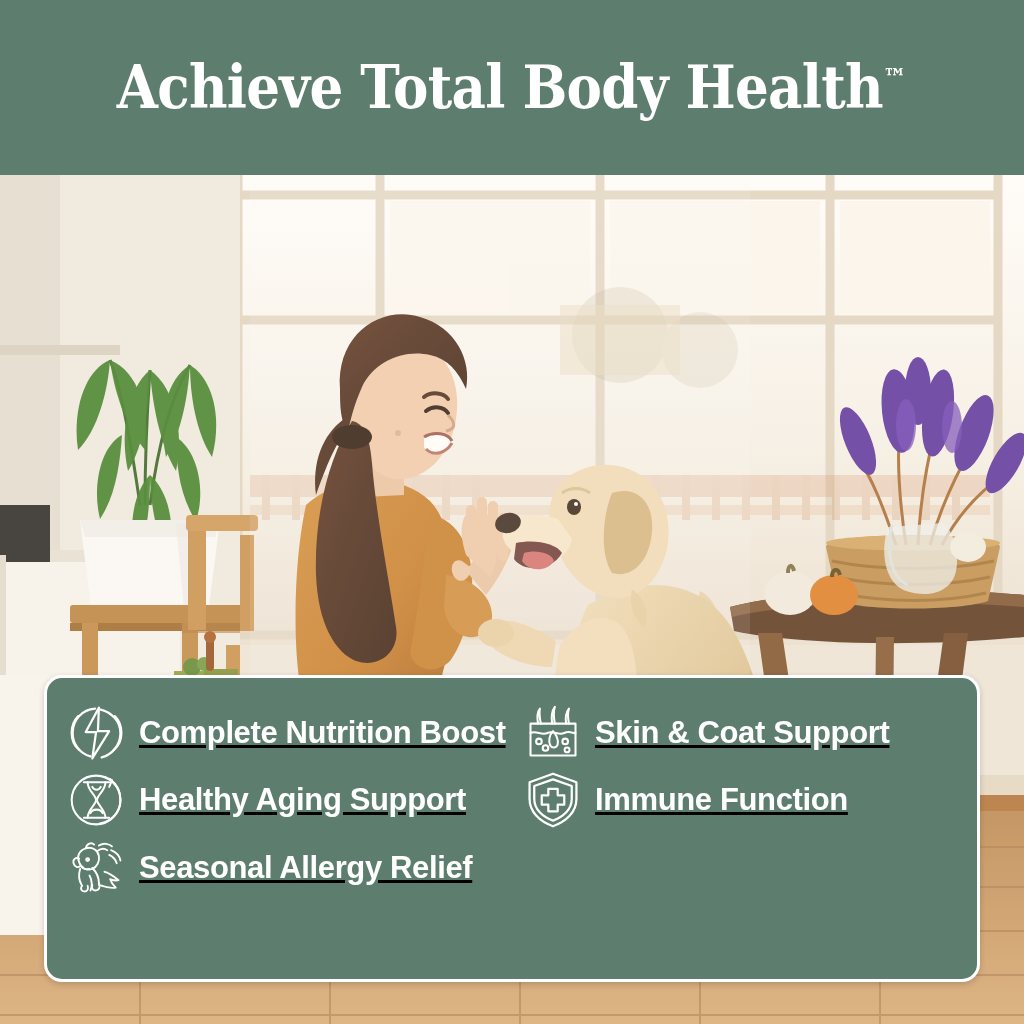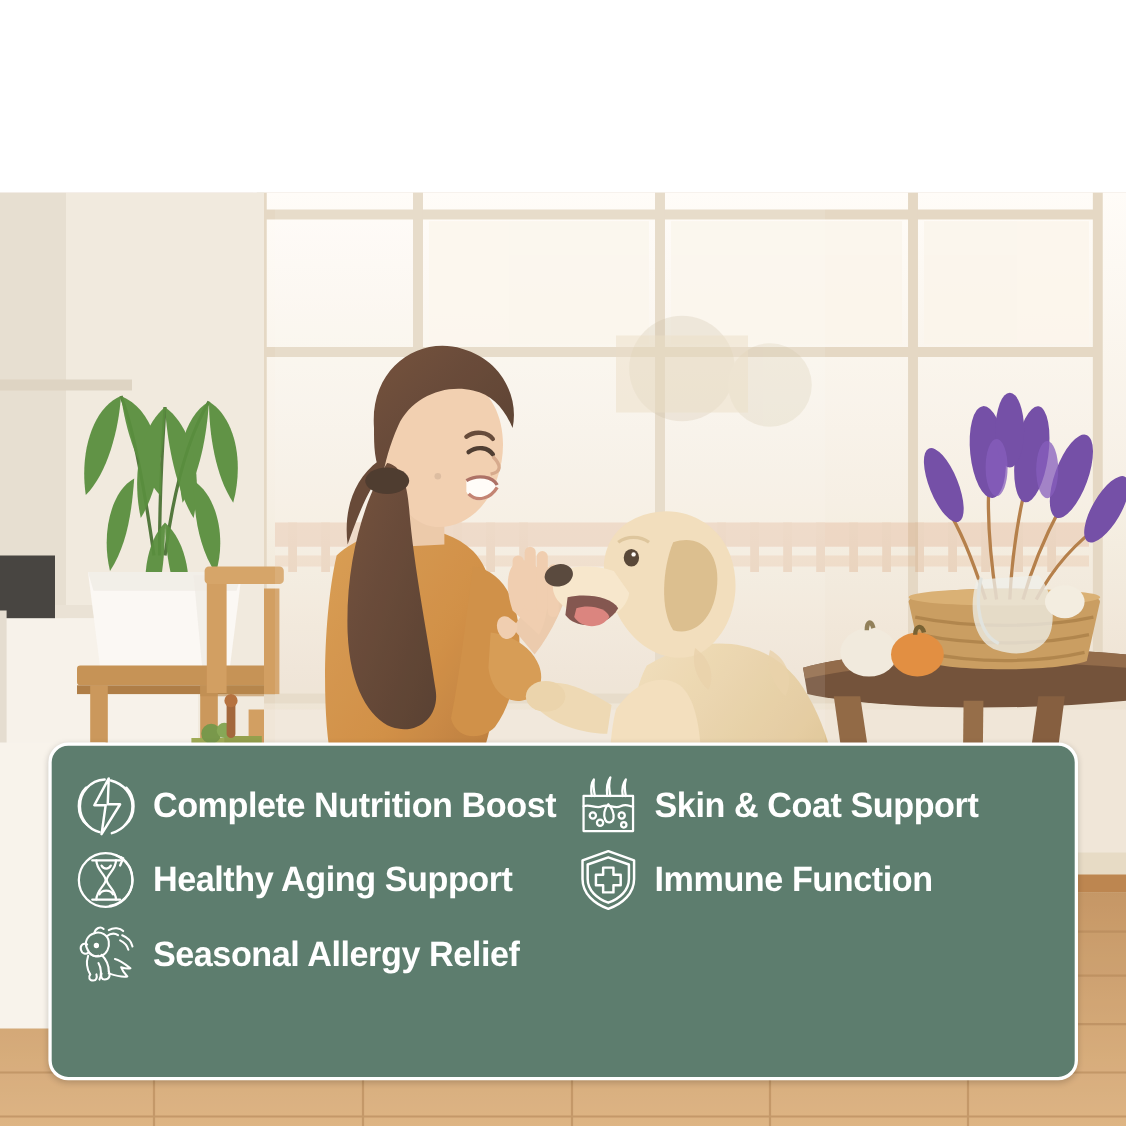--- a/index.html
+++ b/index.html
@@ -53,20 +53,21 @@
     box-shadow:0 2px 6px rgba(0,0,0,0.18);
     overflow:hidden;
   }
   .benefits-grid{
     position:absolute;inset:0;
     display:grid;
     grid-template-columns:1fr 1fr;
     grid-template-rows:repeat(4,1fr);
     padding:21px 12px 10px 14px;
     box-sizing:border-box;
+    text-decoration:underline;
   }
   .benefit-row{
     display:flex;align-items:center;gap:10px;
     padding-left:4px;
   }
   .benefit-icon{
     width:64px;height:64px;flex:0 0 64px;
     display:flex;align-items:center;justify-content:center;
   }
   .benefit-icon svg{width:60px;height:60px;display:block;}
@@ -80,20 +81,23 @@
     white-space:nowrap;
     transform:scaleX(0.97);
     transform-origin:left center;
   }
 </style>
 </head>
 <body>
 
 <div id="stage">
 
+  <div class="header-bar">
+    <div class="header-title"><span>Achieve Total Body Health</span><span class="tm">™</span></div>
+  </div>
 
   <div class="photo">
     <svg viewBox="0 0 1024 849" preserveAspectRatio="xMidYMid slice">
       <defs>
         <linearGradient id="winGlow" x1="0" y1="0" x2="0" y2="1">
           <stop offset="0%" stop-color="#ffffff"></stop>
           <stop offset="60%" stop-color="#f6f2ea"></stop>
           <stop offset="100%" stop-color="#ece3d6"></stop>
         </linearGradient>
         <linearGradient id="floorG" x1="0" y1="0" x2="0" y2="1">

